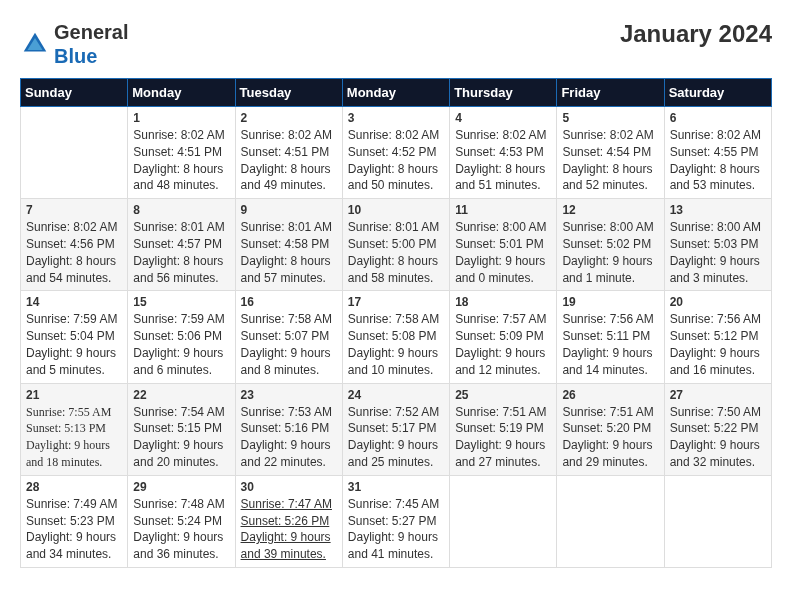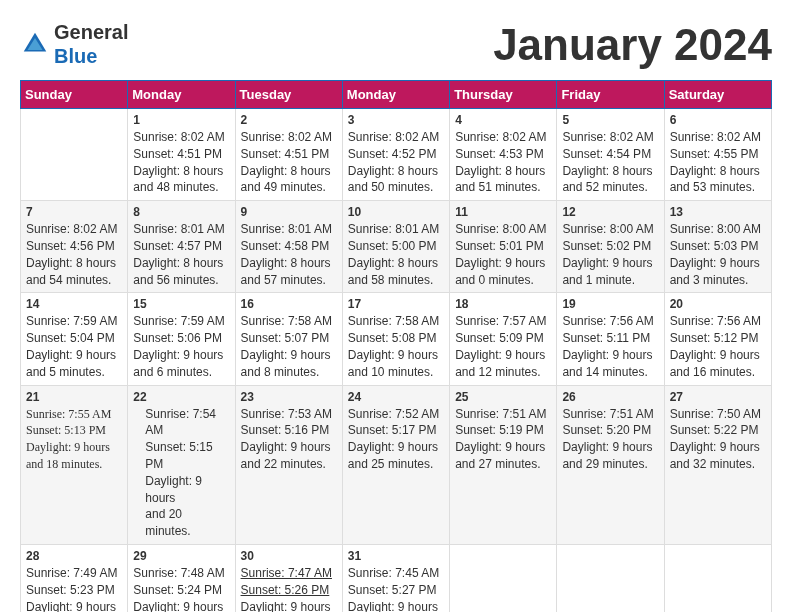--- a/index.html
+++ b/index.html
@@ -29,35 +29,35 @@
     .logo-general { color: #333; }
     .logo-blue { color: #1a6ab5; }
     .logo-icon {
       width: 30px;
       height: 30px;
     }
     .title-block {
       text-align: right;
     }
     .month-year {
-      font-size: 44px;
+      font-size: 24px;
       font-weight: bold;
       color: #333;
     }
     .location {
       font-size: 15px;
       color: #555;
     }
     table {
       width: 100%;
       border-collapse: collapse;
       table-layout: fixed;
     }
     thead tr {
-      background-color: #be185d;
+      background-color: #0f172a;
       color: #fff;
     }
     thead th {
       padding: 6px 4px;
       font-size: 13px;
       font-weight: bold;
       text-align: left;
       border: 1px solid #1a6ab5;
     }
     tbody tr {
@@ -270,21 +270,21 @@
       <tr>
         <td>
           <span class="day-num">21</span>
           <div class="day-info" style="white-space: pre-line; font-family: Liberation Serif, serif;">Sunrise: 7:55 AM
 Sunset: 5:13 PM
 Daylight: 9 hours
 and 18 minutes.</div>
         </td>
         <td>
           <span class="day-num">22</span>
-          <div class="day-info" style="white-space: pre-line; margin-left: 12px;">Sunrise: 7:54 AM
+          <div class="day-info" style="white-space: pre-line;">Sunrise: 7:54 AM
 Sunset: 5:15 PM
 Daylight: 9 hours
 and 20 minutes.</div>
         </td>
         <td>
           <span class="day-num">23</span>
           <div class="day-info" style="white-space: pre-line;">Sunrise: 7:53 AM
 Sunset: 5:16 PM
 Daylight: 9 hours
 and 22 minutes.</div>

